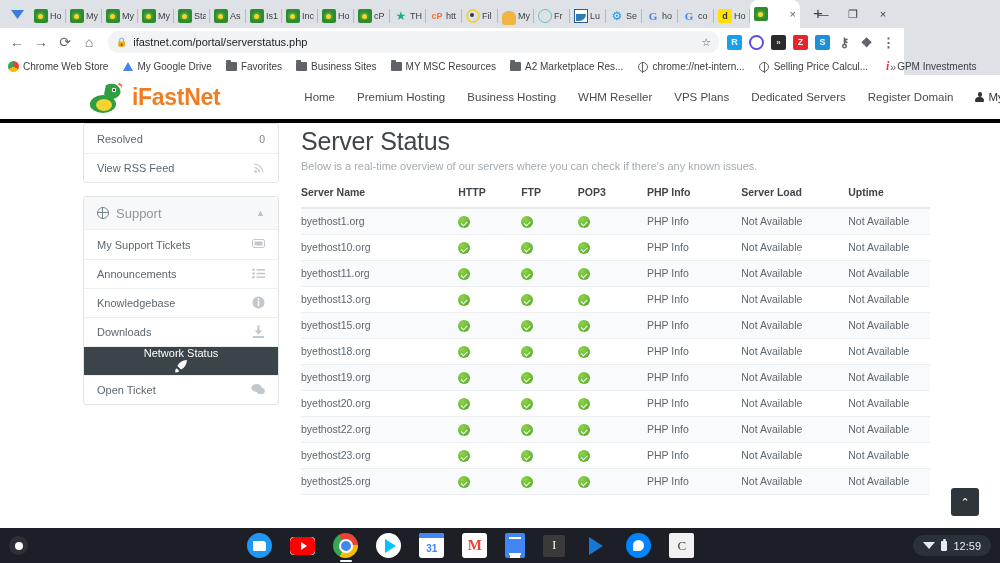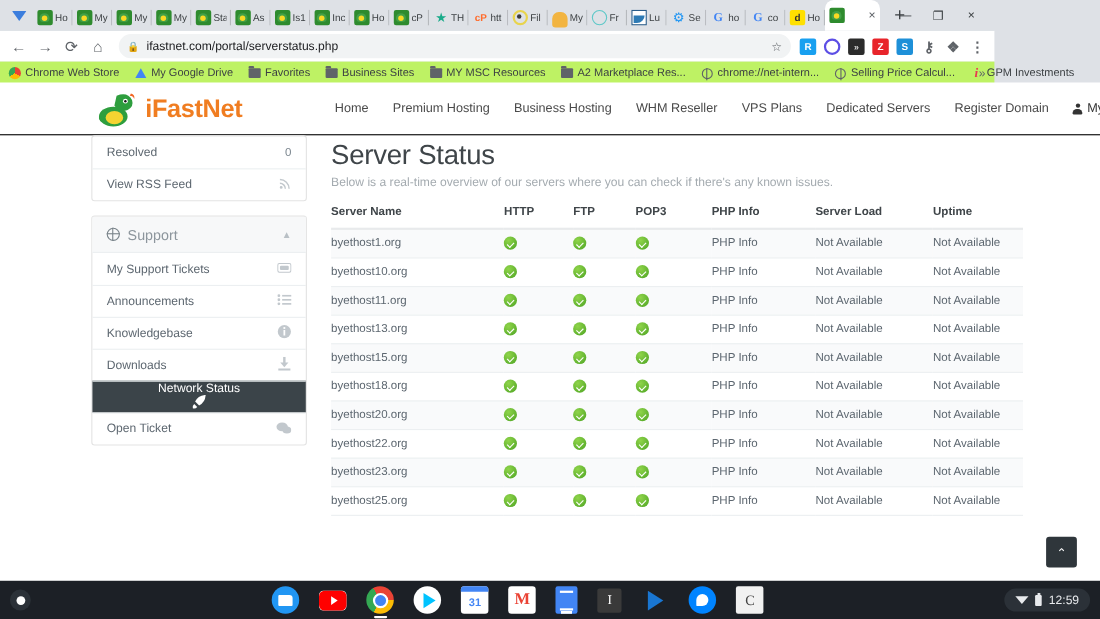--- a/index.html
+++ b/index.html
@@ -90,21 +90,21 @@
   .ext-term { background:#2b2b2b; position:relative;}
   .ext-term:after{content:"»";color:#ddd;font-size:8px;}
   .ext-Z { background:#e8242a; }
   .ext-S { background:#1e90d8; }
   .ext-key { color:#5f6368; font-size:13px; }
   .ext-puz { color:#5f6368; font-size:13px; }
   .ext-dots { color:#5f6368; font-size:13px; letter-spacing:0; }
 
   
   .bookmarks {
-    height: 22px; background: #bef264; display: flex; align-items: center;
+    height: 22px; background: #ffffff; display: flex; align-items: center;
     padding: 0 8px; gap: 14px; font-size: 10px; color: #3c4043;
     border-bottom: 1px solid #dadce0; position:relative;
   }
   .bm { display: flex; align-items: center; gap: 4px; white-space: nowrap; }
   .bm .ico { width: 11px; height: 11px; display:flex;align-items:center;justify-content:center;}
   .folder { width:11px; height:9px; background:#5f6368; border-radius:1px; position:relative;}
   .folder:before{content:"";position:absolute;top:-2px;left:0;width:5px;height:2px;background:#5f6368;border-radius:1px 1px 0 0;}
   .globe { width:10px;height:10px;border:1.2px solid #5f6368;border-radius:50%;position:relative;}
   .globe:after{content:"";position:absolute;left:3.5px;top:-1px;width:2px;height:11px;border-left:1.2px solid #5f6368;}
   .bm-chev { position:absolute; right:8px; color:#5f6368; font-size:11px;}
@@ -115,21 +115,21 @@
   .gdrive{width:0;height:0;border-left:5px solid transparent;border-right:5px solid transparent;border-bottom:9px solid #4285f4;}
   .iicon{color:#e8384f;font-family:"Liberation Serif",serif;font-style:italic;font-size:12px;font-weight:bold;line-height:11px;}
 
   
   .page {
     position: absolute; top: 75px; left: 0; width: 1000px; height: 453px;
     background: #fff; overflow: hidden;
   }
   .site-header {
     height: 48px; display: flex; align-items: center; padding: 0 20px 0 88px;
-    border-bottom: 1px solid #000000;
+    border-bottom: 4px solid #000000;
   }
   .logo { display: flex; align-items: center; gap: 4px; }
   .logo-mark { width: 40px; height: 36px; position: relative; }
   .logo-text { font-size: 23px; font-weight: bold; color: #f07d21; letter-spacing:-0.3px;}
   .nav { display: flex; align-items: center; gap: 22px; margin-left: 84px; }
   .nav a { font-size: 11.5px; color: #4a4a4a; text-decoration: none; white-space: nowrap; }
   .nav a.acct { display: flex; align-items: center; gap: 4px; color:#333; }
   .person { width:9px; height:10px; position:relative; }
   .person:before{content:"";position:absolute;top:0;left:2.2px;width:4.5px;height:4.5px;background:#333;border-radius:50%;}
   .person:after{content:"";position:absolute;bottom:0;left:0;width:9px;height:5px;background:#333;border-radius:4px 4px 1px 1px;}
@@ -601,20 +601,29 @@
               <tr>
                 <td>byethost18.org</td>
                 <td><span class="ok"></span></td>
                 <td><span class="ok"></span></td>
                 <td><span class="ok"></span></td>
                 <td>PHP Info</td>
                 <td>Not Available</td>
                 <td>Not Available</td>
               </tr>
               <tr>
+                <td>byethost19.org</td>
+                <td><span class="ok"></span></td>
+                <td><span class="ok"></span></td>
+                <td><span class="ok"></span></td>
+                <td>PHP Info</td>
+                <td>Not Available</td>
+                <td>Not Available</td>
+              </tr>
+              <tr>
                 <td>byethost20.org</td>
                 <td><span class="ok"></span></td>
                 <td><span class="ok"></span></td>
                 <td><span class="ok"></span></td>
                 <td>PHP Info</td>
                 <td>Not Available</td>
                 <td>Not Available</td>
               </tr>
               <tr>
                 <td>byethost22.org</td>

